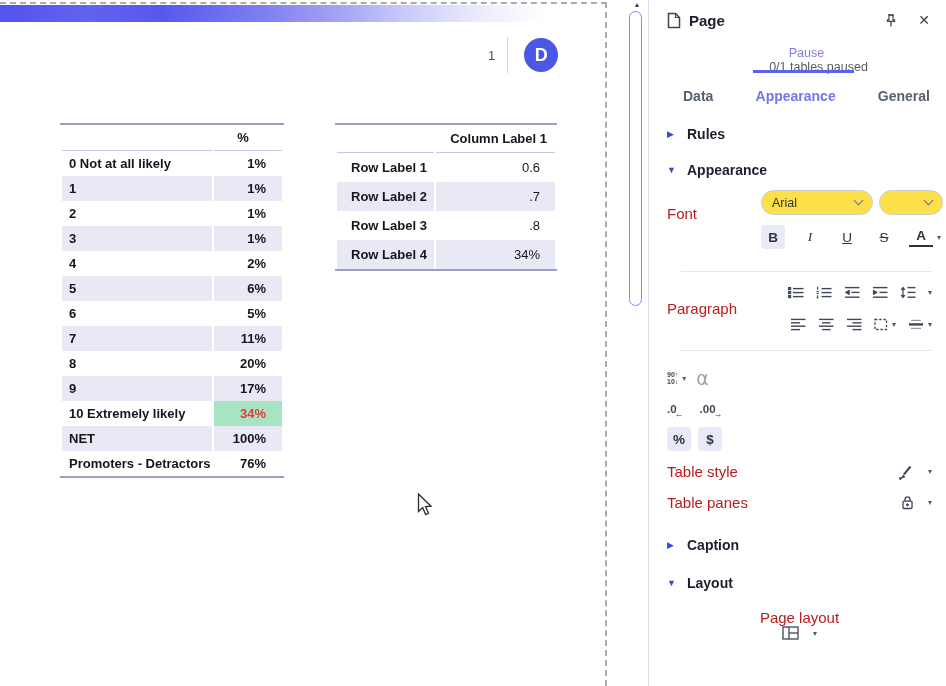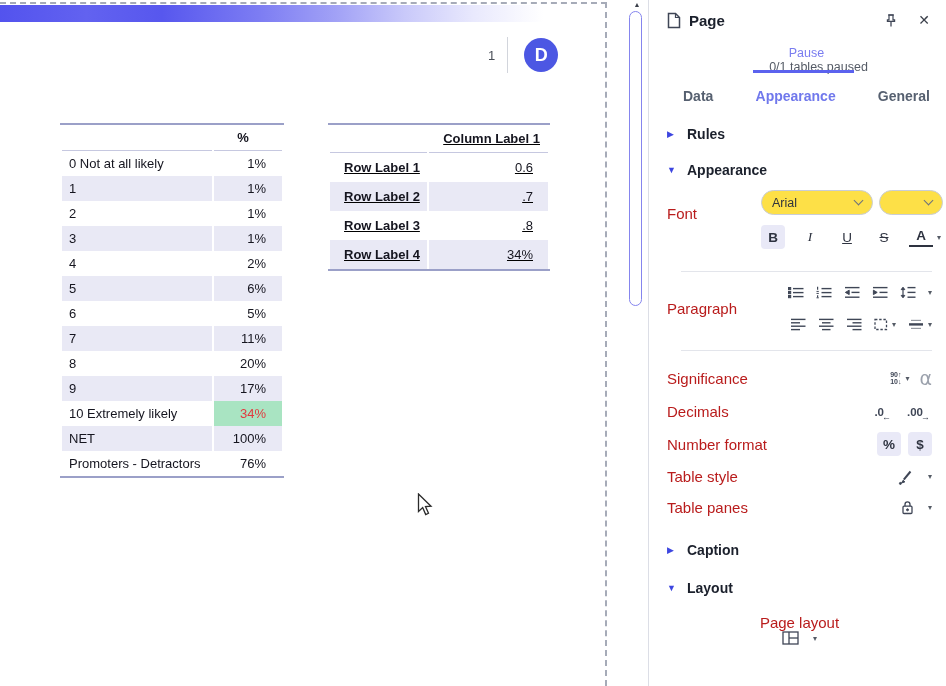--- a/index.html
+++ b/index.html
@@ -23,25 +23,25 @@
   .d-logo { width:34px; height:34px; border-radius:50%; background:#4c57e3; color:#fff;
     display:flex; align-items:center; justify-content:center; font-size:18px; font-weight:800; }
 
   
   table.dtable { border-collapse:separate; border-spacing:2px 0; table-layout:fixed;
     border-top:2px solid #9ba0c8; border-bottom:2px solid #9ba0c8; }
   table.dtable th, table.dtable td { font-size:13px; color:#15151f; overflow:hidden; white-space:nowrap; }
   table.dtable th { border-bottom:1px solid #c6c8e0; font-weight:700; }
   .t1 { position:absolute; left:60px; top:123px; width:224px; }
   .t1 th { height:26px; }
-  .t1 td { height:25px; font-weight:400; }
+  .t1 td { height:25px; font-weight:700; }
   .t1 .lbl { width:150px; text-align:left; padding-left:7px; }
   .t1 .val { width:68px; text-align:right; padding-right:16px; }
   .t1 th.val { text-align:center; padding-right:10px; }
-  .t2 { position:absolute; left:328px; top:123px; width:222px;text-decoration:underline; }
+  .t2 { position:absolute; left:335px; top:123px; width:222px; }
   .t2 th { height:28px; }
   .t2 td { height:29px; }
   .t2 .lbl { width:96px; text-align:center; padding-left:7px; font-weight:700; }
   .t2 .val { width:118px; text-align:right; padding-right:15px; }
   .t2 th.val { padding-right:8px; }
   tbody tr:nth-child(even) td { background:#e9e9f5; }
   td.hl { background:#a9e4c2 !important; color:#e23a3f !important; }
 
   .cursor { position:absolute; left:417px; top:493px; }
 
@@ -401,43 +401,40 @@
             </svg>
             <span class="caret">▾</span>
           </span>
         </div>
       </div>
     </div>
 
     <div class="divider" style="margin-top:16px;"></div>
 
     <div class="mini-row" style="margin-top:16px;">
-      <span class="prop-label">Significance</span>
       <span class="icon-caret-group" style="margin-right:10px;">
         <span class="sig-icon">
           <span>90↑</span><br>
           <span>10↓</span>
         </span>
         <span class="caret">▾</span>
       </span>
       <span class="alpha">α</span>
     </div>
 
     <div class="mini-row" style="margin-top:14px;">
-      <span class="prop-label">Decimals</span>
       <span class="dec" style="margin-right:14px;">
         <span>.0</span><span class="arr">←</span>
       </span>
       <span class="dec">
         <span>.00</span><span class="arr">→</span>
       </span>
     </div>
 
     <div class="mini-row" style="margin-top:12px;">
-      <span class="prop-label">Number format</span>
       <button class="fmt-btn on" style="margin-right:7px;">%</button>
       <button class="fmt-btn on">$</button>
     </div>
 
     <div class="mini-row" style="margin-top:12px;">
       <span class="prop-label">Table style</span>
       <span class="icon-caret-group">
         <svg class="ic" width="16" height="16" viewBox="0 0 16 16">
           <line x1="12.5" y1="2.5" x2="5.8" y2="10.6" stroke-width="2"></line>
           <path d="M5.2 11.2 L3.6 13.9 L6.8 13 Z" fill="#3f4656" stroke="none"></path>

